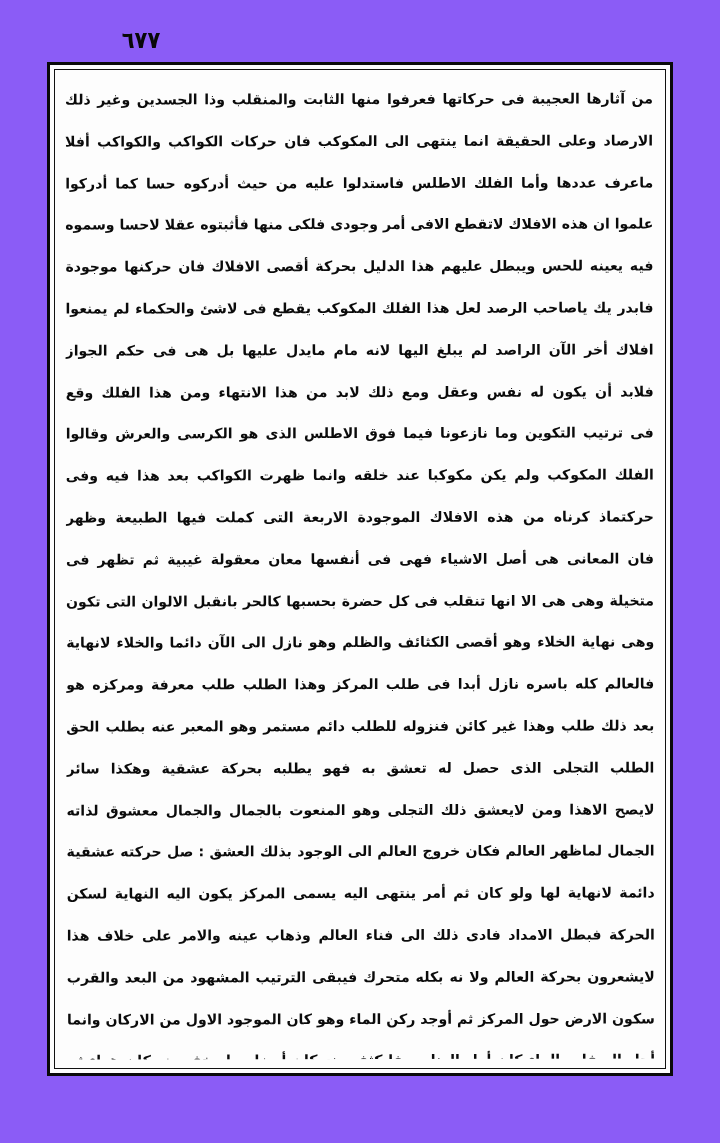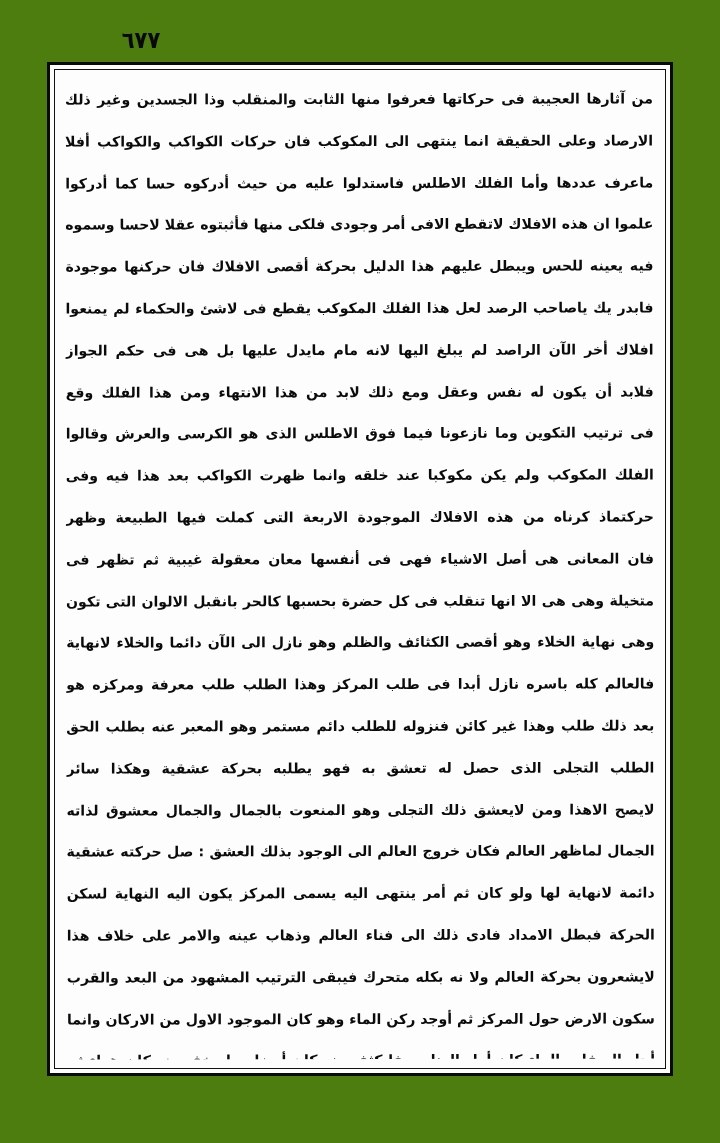--- a/index.html
+++ b/index.html
@@ -12,21 +12,21 @@
     width: 720px;
     height: 1143px;
     overflow: hidden;
     font-family: "DejaVu Sans", "Liberation Sans", sans-serif;
   }
 
   .page {
     position: relative;
     width: 720px;
     height: 1143px;
-    background: #4d7c0f;
+    background: #8b5cf6;
     box-sizing: border-box;
   }
 
   
   .folio-number {
     position: absolute;
     top: 28px;
     left: 96px;
     width: 90px;
     text-align: center;

